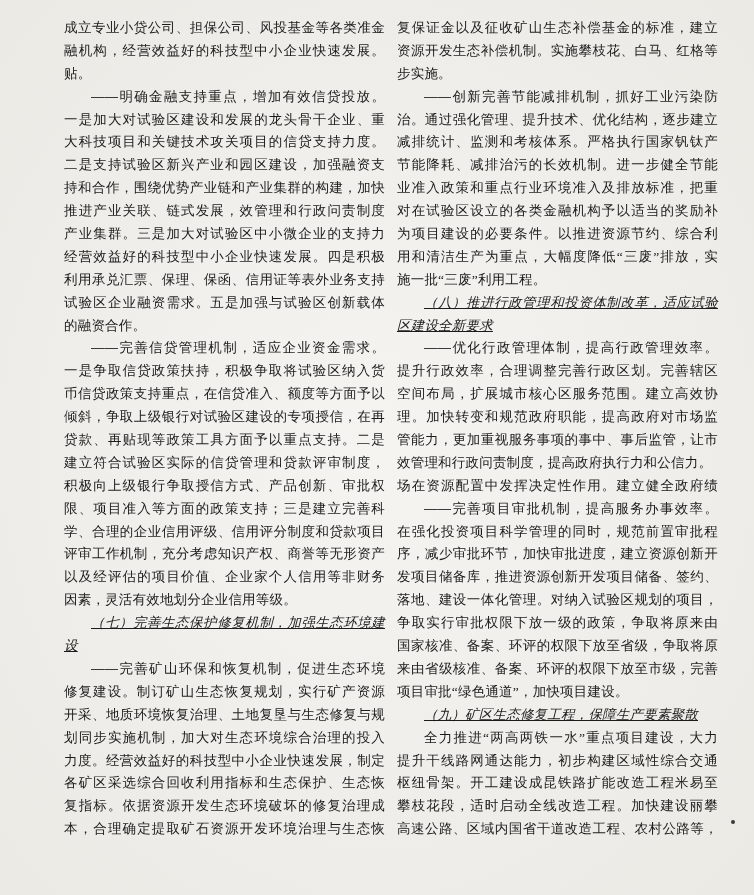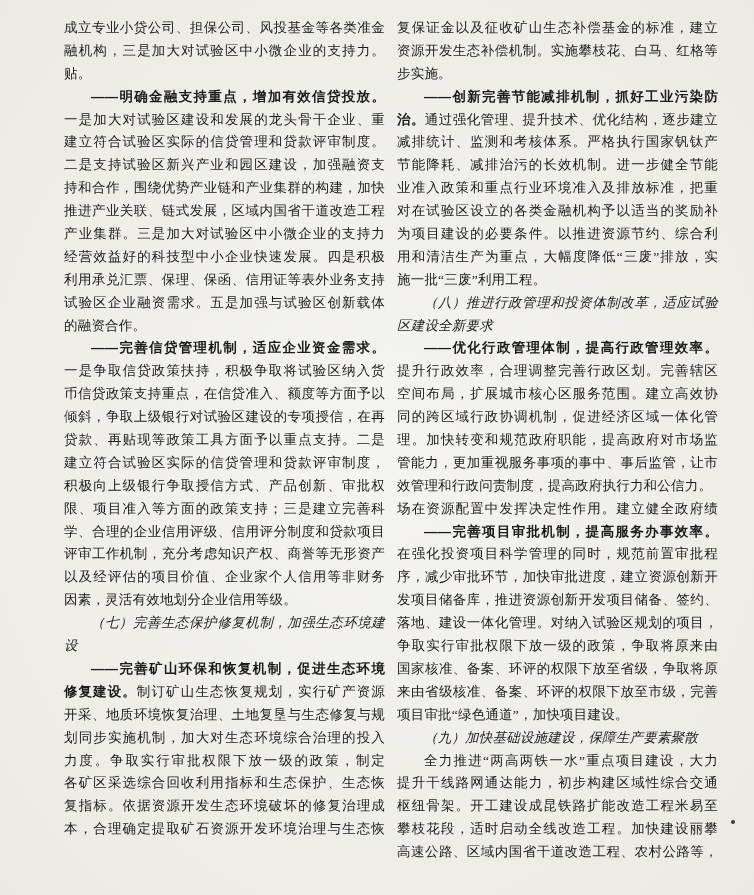--- a/index.html
+++ b/index.html
@@ -31,50 +31,51 @@
     white-space: nowrap;
     text-align: justify;
     text-align-last: justify;
     letter-spacing: 0.2px;
   }
   .line.para-end {
     text-align-last: left;
   }
   .line.indent { text-indent: 27px; }
   .line .bold {
-    font-weight: 700;
+    font-weight: 400;
     font-family: "Liberation Sans", "DejaVu Sans", sans-serif;
     letter-spacing: 0.1px;
   }
   .line.kaiti {
     font-style: italic;
     font-weight: 500;
+    text-decoration: underline;
   }
   .speck {
     position: absolute;
     left: 731px; top: 820px;
     width: 4px; height: 4px;
     background: #3a3a38;
     border-radius: 50%;
   }
 </style>
 </head>
 <body>
 
 <div class="page">
   <div class="col col-left">
       <div class="line"><span class="reg">成立专业小贷公司、担保公司、风投基金等各类准金</span></div>
-      <div class="line"><span class="reg">融机构，三是加大对试验区中小微企业的支持力。</span></div>
+      <div class="line"><span class="reg">融机构，经营效益好的科技型中小企业快速发展。</span></div>
       <div class="line para-end"><span class="reg">贴。</span></div>
       <div class="line indent"><span class="bold">——明确金融支持重点，增加有效信贷投放。</span></div>
       <div class="line"><span class="reg">一是加大对试验区建设和发展的龙头骨干企业、重</span></div>
-      <div class="line"><span class="reg">建立符合试验区实际的信贷管理和贷款评审制度。</span></div>
+      <div class="line"><span class="reg">大科技项目和关键技术攻关项目的信贷支持力度。</span></div>
       <div class="line"><span class="reg">二是支持试验区新兴产业和园区建设，加强融资支</span></div>
       <div class="line"><span class="reg">持和合作，围绕优势产业链和产业集群的构建，加快</span></div>
-      <div class="line"><span class="reg">推进产业关联、链式发展，区域内国省干道改造工程</span></div>
+      <div class="line"><span class="reg">推进产业关联、链式发展，效管理和行政问责制度</span></div>
       <div class="line"><span class="reg">产业集群。三是加大对试验区中小微企业的支持力</span></div>
       <div class="line"><span class="reg">经营效益好的科技型中小企业快速发展。四是积极</span></div>
       <div class="line"><span class="reg">利用承兑汇票、保理、保函、信用证等表外业务支持</span></div>
       <div class="line"><span class="reg">试验区企业融资需求。五是加强与试验区创新载体</span></div>
       <div class="line para-end"><span class="reg">的融资合作。</span></div>
       <div class="line indent"><span class="bold">——完善信贷管理机制，适应企业资金需求。</span></div>
       <div class="line"><span class="reg">一是争取信贷政策扶持，积极争取将试验区纳入货</span></div>
       <div class="line"><span class="reg">币信贷政策支持重点，在信贷准入、额度等方面予以</span></div>
       <div class="line"><span class="reg">倾斜，争取上级银行对试验区建设的专项授信，在再</span></div>
       <div class="line"><span class="reg">贷款、再贴现等政策工具方面予以重点支持。二是</span></div>
@@ -84,21 +85,21 @@
       <div class="line"><span class="reg">学、合理的企业信用评级、信用评分制度和贷款项目</span></div>
       <div class="line"><span class="reg">评审工作机制，充分考虑知识产权、商誉等无形资产</span></div>
       <div class="line"><span class="reg">以及经评估的项目价值、企业家个人信用等非财务</span></div>
       <div class="line para-end"><span class="reg">因素，灵活有效地划分企业信用等级。</span></div>
       <div class="line indent kaiti"><span class="reg">（七）完善生态保护修复机制，加强生态环境建</span></div>
       <div class="line para-end kaiti"><span class="reg">设</span></div>
       <div class="line indent"><span class="bold">——完善矿山环保和恢复机制，促进生态环境</span></div>
       <div class="line"><span class="bold">修复建设。</span><span class="reg">制订矿山生态恢复规划，实行矿产资源</span></div>
       <div class="line"><span class="reg">开采、地质环境恢复治理、土地复垦与生态修复与规</span></div>
       <div class="line"><span class="reg">划同步实施机制，加大对生态环境综合治理的投入</span></div>
-      <div class="line"><span class="reg">力度。争取实行审批权限下放一级的政策，制定</span></div>
+      <div class="line"><span class="reg">力度。经营效益好的科技型中小企业快速发展，制定</span></div>
       <div class="line"><span class="reg">各矿区采选综合回收利用指标和生态保护、生态恢</span></div>
       <div class="line"><span class="reg">复指标。依据资源开发生态环境破坏的修复治理成</span></div>
       <div class="line"><span class="reg">本，合理确定提取矿石资源开发环境治理与生态恢</span></div>
     </div>
   <div class="col col-right">
       <div class="line"><span class="reg">复保证金以及征收矿山生态补偿基金的标准，建立</span></div>
       <div class="line"><span class="reg">资源开发生态补偿机制。实施攀枝花、白马、红格等</span></div>
       <div class="line para-end"><span class="reg">步实施。</span></div>
       <div class="line indent"><span class="bold">——创新完善节能减排机制，抓好工业污染防</span></div>
       <div class="line"><span class="bold">治。</span><span class="reg">通过强化管理、提升技术、优化结构，逐步建立</span></div>
@@ -107,35 +108,34 @@
       <div class="line"><span class="reg">业准入政策和重点行业环境准入及排放标准，把重</span></div>
       <div class="line"><span class="reg">对在试验区设立的各类金融机构予以适当的奖励补</span></div>
       <div class="line"><span class="reg">为项目建设的必要条件。以推进资源节约、综合利</span></div>
       <div class="line"><span class="reg">用和清洁生产为重点，大幅度降低“三废”排放，实</span></div>
       <div class="line para-end"><span class="reg">施一批“三废”利用工程。</span></div>
       <div class="line indent kaiti"><span class="reg">（八）推进行政管理和投资体制改革，适应试验</span></div>
       <div class="line para-end kaiti"><span class="reg">区建设全新要求</span></div>
       <div class="line indent"><span class="bold">——优化行政管理体制，提高行政管理效率。</span></div>
       <div class="line"><span class="reg">提升行政效率，合理调整完善行政区划。完善辖区</span></div>
       <div class="line"><span class="reg">空间布局，扩展城市核心区服务范围。建立高效协</span></div>
-      <div class="line"><span class="reg">同的跨区域行政协调机制，促进经济区域一体化管</span></div>
       <div class="line"><span class="reg">理。加快转变和规范政府职能，提高政府对市场监</span></div>
       <div class="line"><span class="reg">管能力，更加重视服务事项的事中、事后监管，让市</span></div>
       <div class="line para-end"><span class="reg">效管理和行政问责制度，提高政府执行力和公信力。</span></div>
       <div class="line"><span class="reg">场在资源配置中发挥决定性作用。建立健全政府绩</span></div>
       <div class="line indent"><span class="bold">——完善项目审批机制，提高服务办事效率。</span></div>
       <div class="line"><span class="reg">在强化投资项目科学管理的同时，规范前置审批程</span></div>
       <div class="line"><span class="reg">序，减少审批环节，加快审批进度，建立资源创新开</span></div>
       <div class="line"><span class="reg">发项目储备库，推进资源创新开发项目储备、签约、</span></div>
       <div class="line"><span class="reg">落地、建设一体化管理。对纳入试验区规划的项目，</span></div>
       <div class="line"><span class="reg">争取实行审批权限下放一级的政策，争取将原来由</span></div>
       <div class="line"><span class="reg">国家核准、备案、环评的权限下放至省级，争取将原</span></div>
       <div class="line"><span class="reg">来由省级核准、备案、环评的权限下放至市级，完善</span></div>
       <div class="line para-end"><span class="reg">项目审批“绿色通道”，加快项目建设。</span></div>
-      <div class="line indent para-end kaiti"><span class="reg">（九）加快基础设施建设，保障生产要素聚散</span></div>
+      <div class="line indent para-end kaiti"><span class="reg">（九）矿区生态修复工程，保障生产要素聚散</span></div>
       <div class="line indent"><span class="reg">全力推进“两高两铁一水”重点项目建设，大力</span></div>
       <div class="line"><span class="reg">提升干线路网通达能力，初步构建区域性综合交通</span></div>
       <div class="line"><span class="reg">枢纽骨架。开工建设成昆铁路扩能改造工程米易至</span></div>
       <div class="line"><span class="reg">攀枝花段，适时启动全线改造工程。加快建设丽攀</span></div>
       <div class="line"><span class="reg">高速公路、区域内国省干道改造工程、农村公路等，</span></div>
     </div>
   <div class="speck"></div>
 </div>
 
 </body></html>

